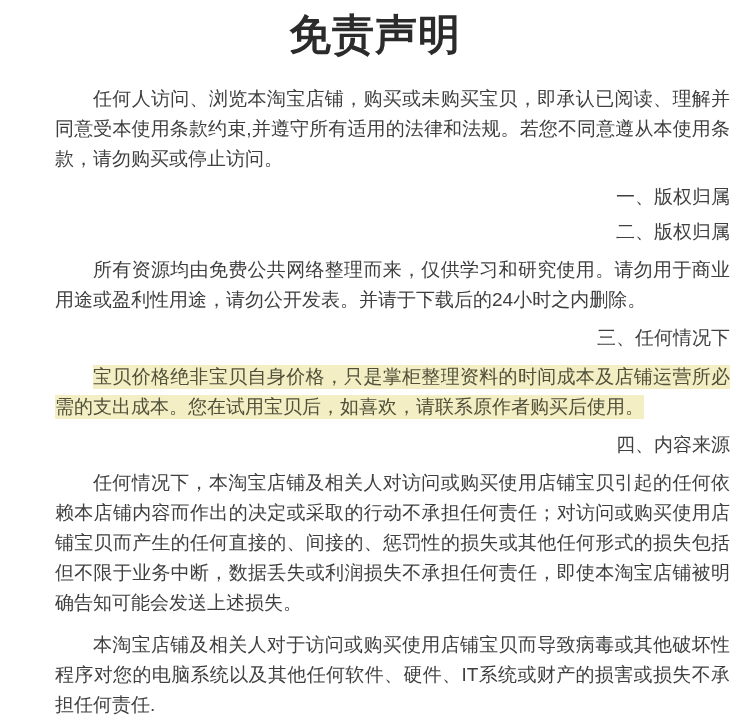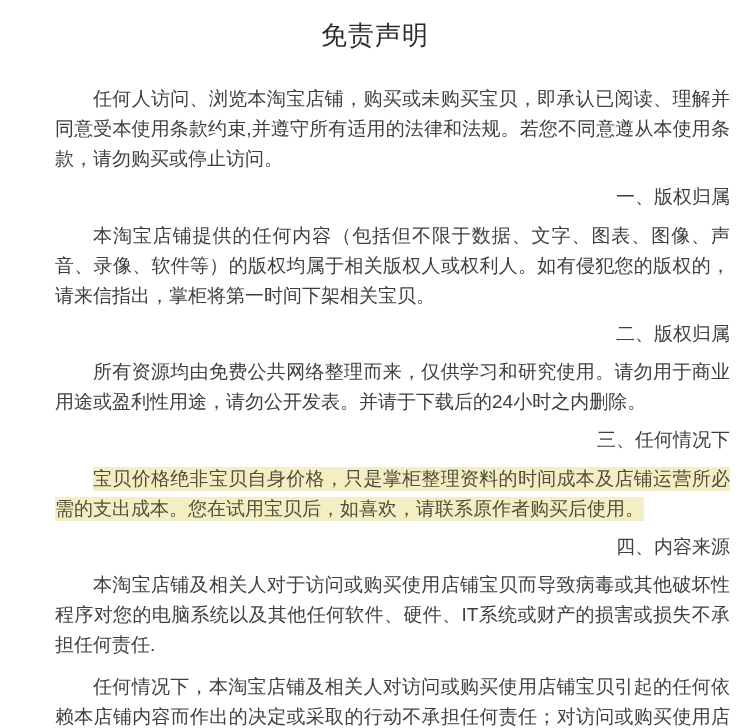--- a/index.html
+++ b/index.html
@@ -17,23 +17,23 @@
   body {
     width: 750px;
     height: 728px;
     overflow: hidden;
     background: var(--page-background);
     font-family: "Liberation Sans", "DejaVu Sans", sans-serif;
     color: var(--text);
   }
   .title {
     margin: 12px 0 26px 0;
-    font-size: 26px;
+    font-size: 42px;
     line-height: 46px;
-    font-weight: 400;
+    font-weight: 700;
     text-align: center;
     color: var(--title);
     letter-spacing: 1px;
   }
   .content {
     padding: 0 20px 0 55px;
   }
   .para {
     margin: 0 0 12px 0;
     font-size: 19px;
@@ -63,30 +63,29 @@
 <div class="document">
 
   <h1 class="title">免责声明</h1>
 
   <div class="content">
 
     <p class="para">任何人访问、浏览本淘宝店铺，购买或未购买宝贝，即承认已阅读、理解并同意受本使用条款约束,并遵守所有适用的法律和法规。若您不同意遵从本使用条款，请勿购买或停止访问。</p>
 
     <h2 class="heading">一、版权归属</h2>
 
-    <p class="para">本淘宝店铺提供的任何内容（包括但不限于数据、文字、图表、图像、声音、录像、软件等）的版权均属于相关版权人或权利人。如有侵犯您的版权的，请来信指出，掌柜将第一时间下架相关宝贝。</p>
 
     <h2 class="heading">二、版权归属</h2>
 
     <p class="para">所有资源均由免费公共网络整理而来，仅供学习和研究使用。请勿用于商业用途或盈利性用途，请勿公开发表。并请于下载后的24小时之内删除。</p>
 
     <h2 class="heading">三、任何情况下</h2>
 
     <p class="para"><span class="highlight">宝贝价格绝非宝贝自身价格，只是掌柜整理资料的时间成本及店铺运营所必需的支出成本。您在试用宝贝后，如喜欢，请联系原作者购买后使用。</span></p>
 
     <h2 class="heading">四、内容来源</h2>
 
+    <p class="para">任何情况下，本淘宝店铺及相关人对访问或购买使用店铺宝贝引起的任何依赖本店铺内容而作出的决定或采取的行动不承担任何责任；对访问或购买使用店铺宝贝而产生的任何直接的、间接的、惩罚性的损失或其他任何形式的损失包括但不限于业务中断，数据丢失或利润损失不承担任何责任，即使本淘宝店铺被明确告知可能会发送上述损失。</p>
+
     <p class="para">本淘宝店铺及相关人对于访问或购买使用店铺宝贝而导致病毒或其他破坏性程序对您的电脑系统以及其他任何软件、硬件、IT系统或财产的损害或损失不承担任何责任.</p>
-
-    <p class="para">任何情况下，本淘宝店铺及相关人对访问或购买使用店铺宝贝引起的任何依赖本店铺内容而作出的决定或采取的行动不承担任何责任；对访问或购买使用店铺宝贝而产生的任何直接的、间接的、惩罚性的损失或其他任何形式的损失包括但不限于业务中断，数据丢失或利润损失不承担任何责任，即使本淘宝店铺被明确告知可能会发送上述损失。</p>
 
   </div>
 </div>
 
 </body></html>

